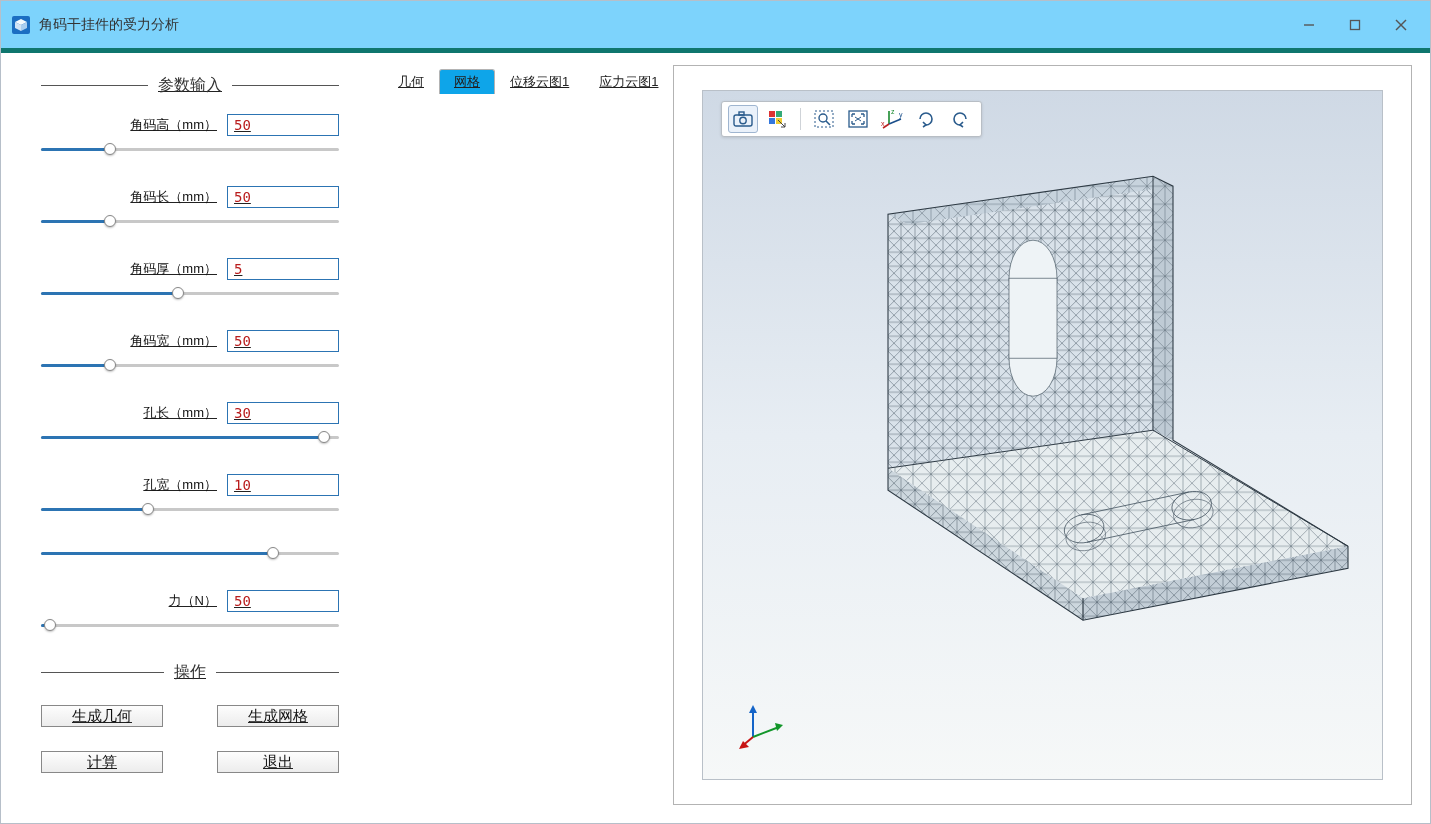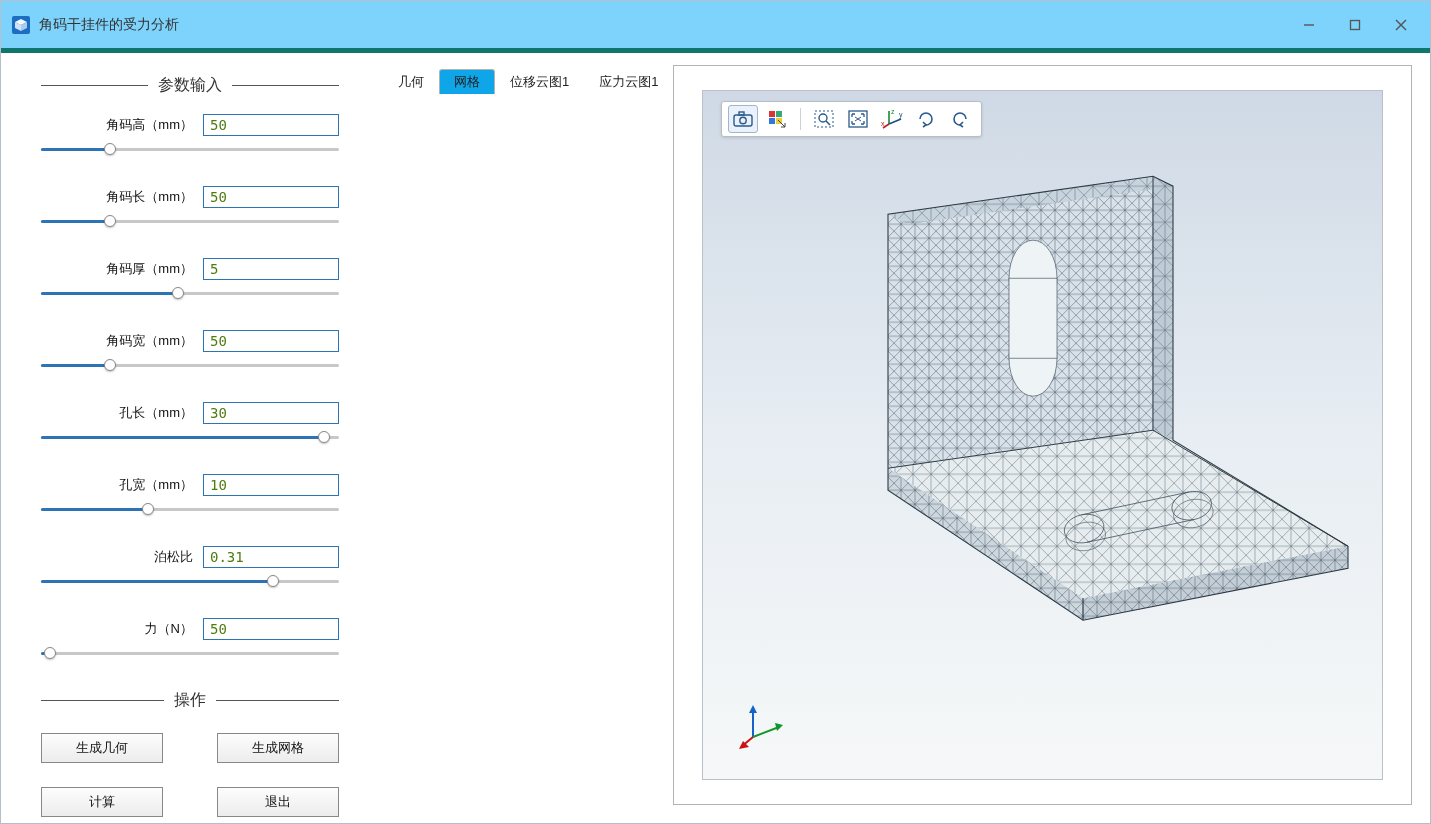--- a/index.html
+++ b/index.html
@@ -42,20 +42,21 @@
     display: flex; align-items: center; justify-content: center;
     color: #555;
     cursor: pointer;
   }
   .win-btn svg { stroke: #555; }
 
   .body {
     flex: 1;
     display: flex;
     min-height: 0;
+    text-decoration: underline;
   }
 
   
   .left-panel {
     width: 378px;
     padding: 22px 40px 10px 40px;
     background: #fff;
   }
   .section-header {
     display: flex;
@@ -82,27 +83,27 @@
     justify-content: flex-end;
     gap: 10px;
   }
   .param-label {
     font-size: 13px;
     font-family: "SimSun","Microsoft YaHei",sans-serif;
     color: #111;
     white-space: nowrap;
   }
   .param-input {
-    width: 136px;
+    width: 112px;
     height: 22px;
     border: 1px solid #2c74b3;
     padding: 0 6px;
     font-family: monospace;
     font-size: 14px;
-    color: #4d7c0f;
+    color: #b91c1c;
     background: #fff;
   }
   .slider-wrap {
     margin-top: 6px;
     position: relative;
     height: 16px;
   }
   .slider-track {
     position: absolute;
     left: 0; right: 0; top: 6px;
@@ -130,24 +131,24 @@
 
   .btn-grid {
     display: grid;
     grid-template-columns: 1fr 1fr;
     column-gap: 54px;
     row-gap: 24px;
     margin-top: 22px;
     padding: 0 0px;
   }
   .btn {
-    height: 30px;
+    height: 22px;
     border: 1px solid #888;
     background: linear-gradient(#fdfdfd,#ececec);
-    font-size: 13px;
+    font-size: 15px;
     font-family: "SimSun","Microsoft YaHei",sans-serif;
     color: #111;
     cursor: pointer;
     display: flex; align-items: center; justify-content: center;
   }
 
   
   .right-panel {
     flex: 1;
     display: flex;
@@ -337,24 +338,20 @@
       <span class="param-label">孔宽（mm）</span>
       <input class="param-input" value="10" style="">
     </div>
     <div class="slider-wrap">
       <div class="slider-track"></div>
       <div class="slider-fill" style="width:36%;"></div>
       <div class="slider-thumb" style="left:36%;"></div>
     </div>
           </div>
           <div class="param-row">
-    <div class="param-top">
-      <span class="param-label">泊松比</span>
-      <input class="param-input" value="0.31" style="">
-    </div>
     <div class="slider-wrap">
       <div class="slider-track"></div>
       <div class="slider-fill" style="width:78%;"></div>
       <div class="slider-thumb" style="left:78%;"></div>
     </div>
           </div>
           <div class="param-row">
     <div class="param-top">
       <span class="param-label">力（N）</span>
       <input class="param-input" value="50" style="">

